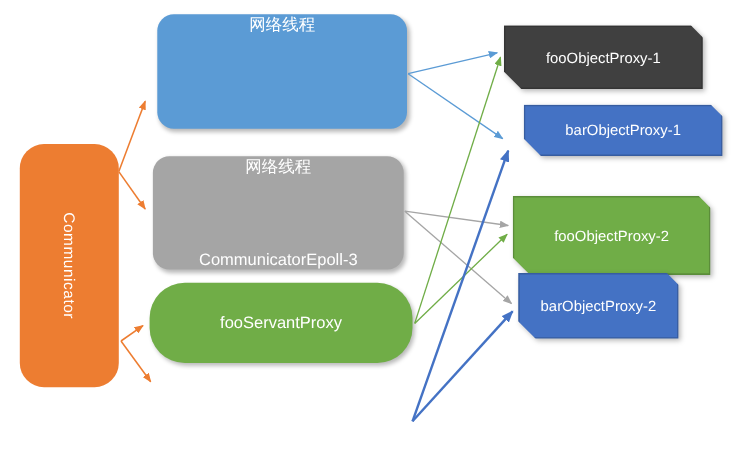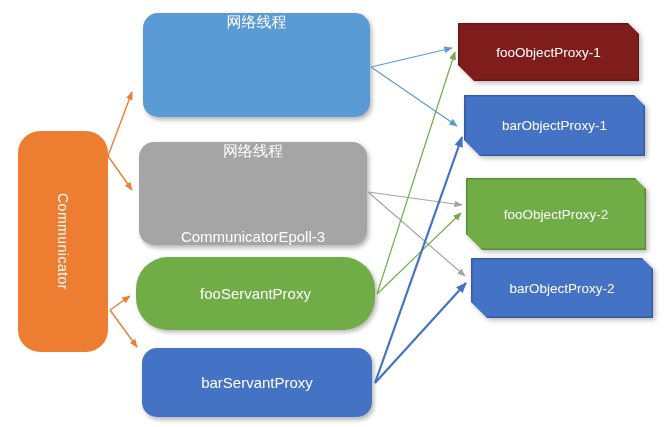--- a/index.html
+++ b/index.html
@@ -71,23 +71,23 @@
     height: 100%;
     display: flex;
     align-items: center;
     justify-content: center;
     color: #ffffff;
     font-size: 13.5px;
     clip-path: polygon(0 0, calc(100% - 11px) 0, 100% 11px, 100% 100%, 16px 100%, 0 calc(100% - 16px));
     box-shadow: inset 0 0 0 1.5px rgba(0,0,0,0.18);
   }
   #n-foo-object-1 { left: 458px; top: 23px;  width: 181px; height: 58px; }
-  #n-bar-object-1 { left: 464px; top: 95px;  width: 181px; height: 61px; }
+  #n-bar-object-1 { left: 476px; top: 95px;  width: 181px; height: 47px; }
   #n-foo-object-2 { left: 466px; top: 178px; width: 180px; height: 72px; }
-  #n-bar-object-2 { left: 471px; top: 258px; width: 182px; height: 60px; }
+  #n-bar-object-2 { left: 471px; top: 248px; width: 146px; height: 60px; }
 </style>
 </head>
 <body>
 
 <div class="canvas">
 
   <svg id="edge-layer" viewBox="0 0 669 427">
       <defs>
         <marker id="arw0" viewBox="0 0 10 8" refX="9" refY="4" markerWidth="8.5" markerHeight="6.800000000000001" markerUnits="userSpaceOnUse" orient="auto">
           <path d="M0,0 L10,4 L0,8 Z" fill="#ED7D31"></path>
@@ -150,26 +150,23 @@
 
   <div class="node rounded two-line" id="n-epoll2" style="background: rgb(165, 165, 165);">
     <span>网络线程</span>
     <span>CommunicatorEpoll-3</span>
   </div>
 
   <div class="node rounded one-line" id="n-foo-servant" style="background: rgb(112, 173, 71);">
     <span>fooServantProxy</span>
   </div>
 
-  <div class="node rounded one-line" id="n-bar-servant" style="background: rgb(68, 114, 196);">
-    <span>barServantProxy</span>
-  </div>
 
   <div class="snip-wrap" id="n-foo-object-1">
-    <div class="snip" style="background: #7f1d1d;">
+    <div class="snip" style="background: #404040;">
       <span>fooObjectProxy-1</span>
     </div>
   </div>
 
   <div class="snip-wrap" id="n-bar-object-1">
     <div class="snip" style="background: rgb(68, 114, 196);">
       <span>barObjectProxy-1</span>
     </div>
   </div>
 

